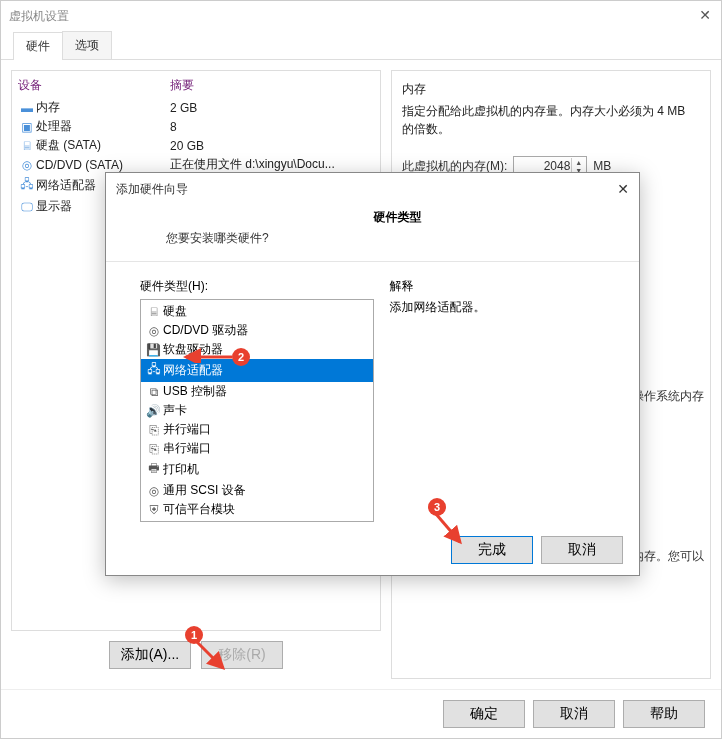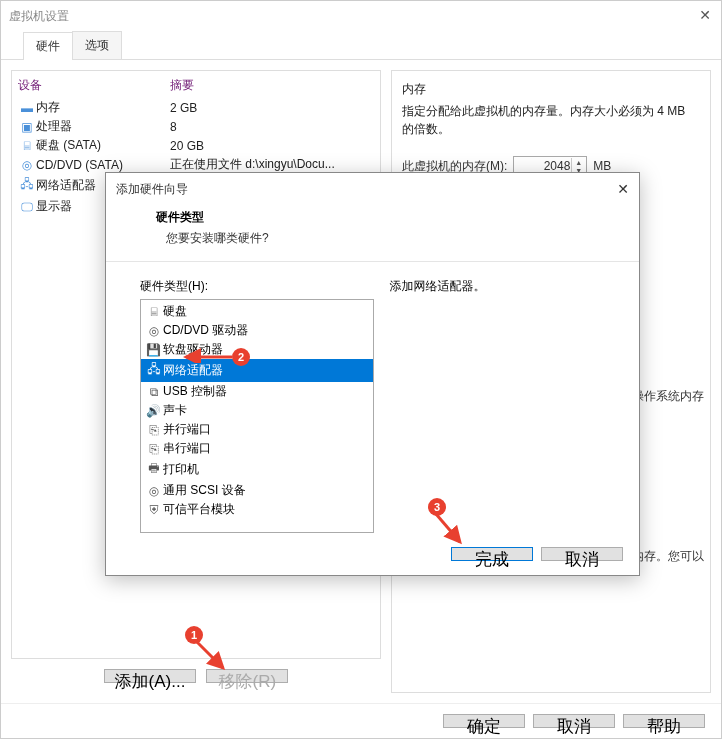--- a/index.html
+++ b/index.html
@@ -33,21 +33,21 @@
 .titlebar .close {
   position: absolute;
   right: 10px;
   top: 6px;
   font-size: 14px;
   color: #555;
   cursor: pointer;
 }
 .tabs {
   display: flex;
-  padding-left: 22px;
+  padding-left: 12px;
   border-bottom: 1px solid #ddd;
 }
 .tab {
   padding: 5px 12px;
   border: 1px solid #ddd;
   border-bottom: none;
   background: #f5f5f5;
   margin-right: -1px;
   cursor: pointer;
   color: #333;
@@ -106,24 +106,24 @@
 .dev-row .name { width: 134px; }
 .dev-row .summary { flex: 1; white-space: nowrap; overflow: hidden; text-overflow: ellipsis; }
 .panel-buttons {
   display: flex;
   justify-content: center;
   gap: 10px;
   padding: 10px 0;
 }
 .btn {
   min-width: 82px;
-  height: 14px;
+  height: 28px;
   border: 1px solid #adadad;
   background: #e1e1e1;
-  font-size: 17px;
+  font-size: 14px;
   cursor: pointer;
   padding: 0 10px;
 }
 .btn:disabled { color: #aaa; cursor: default; }
 .btn.primary { border: 1px solid #0078d7; }
 .bottom-buttons {
   display: flex;
   justify-content: flex-end;
   gap: 8px;
   padding: 10px 16px;
@@ -187,21 +187,21 @@
 .dlg-title .close {
   position: absolute;
   right: 10px;
   font-size: 14px;
   cursor: pointer;
 }
 .dlg-prompt {
   padding: 4px 0 4px 50px;
   border-bottom: 1px solid #e5e5e5;
 }
-.dlg-prompt .hw-type { font-weight: bold; }
+.dlg-prompt .hw-type { font-weight: bold; text-align: center; }
 .dlg-prompt .question { padding: 4px 0 10px 10px; color: #333; }
 .dlg-body {
   flex: 1;
   display: flex;
   padding: 16px 16px 0 34px;
   gap: 16px;
 }
 .dlg-left, .dlg-right { flex: 1; display: flex; flex-direction: column; }
 .dlg-label { margin-bottom: 4px; }
 .listbox {
@@ -396,20 +396,21 @@
             <span class="icon">◎</span>
             <span>通用 SCSI 设备</span>
           </div>
           <div class="list-item">
             <span class="icon">⛨</span>
             <span>可信平台模块</span>
           </div>
         </div>
     </div>
     <div class="dlg-right">
+      <div class="dlg-label">解释</div>
       <div>添加网络适配器。</div>
     </div>
   </div>
   <div class="dlg-buttons">
     <button class="btn primary">完成</button>
     <button class="btn">取消</button>
   </div>
 </div>
 
 <div class="badge" style="left:185px; top:626px;">1</div>

